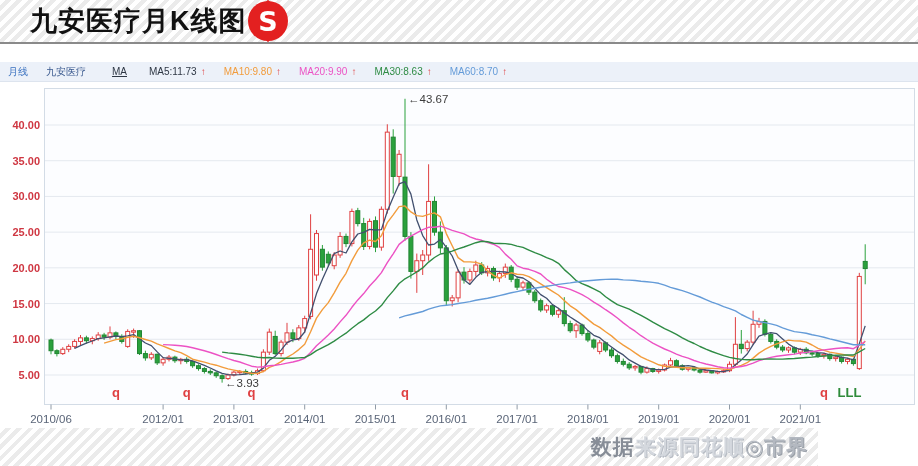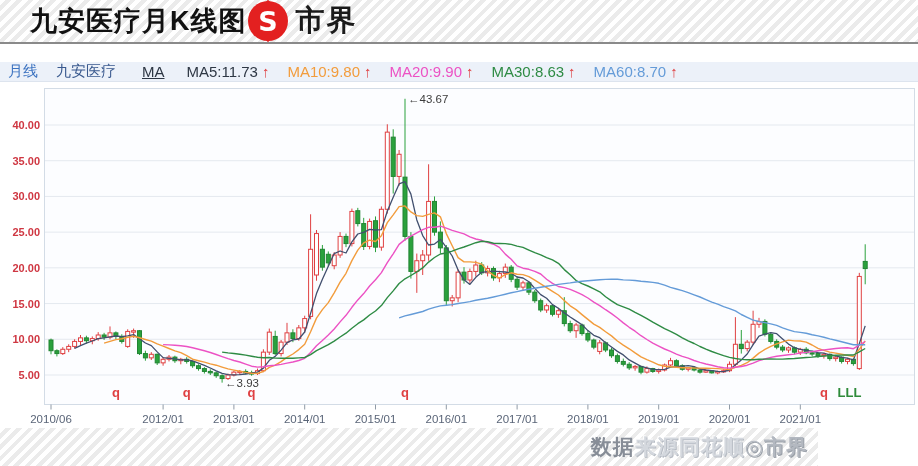--- a/index.html
+++ b/index.html
@@ -5,21 +5,21 @@
   html,body{margin:0;padding:0;background:#ffffff;}
   body{width:918px;height:466px;position:relative;overflow:hidden;
        font-family:"Liberation Sans","DejaVu Sans",sans-serif;}
   .stripes{background:repeating-linear-gradient(135deg,#ffffff 0 4px,#ebebeb 4px 8px);}
   .header{position:absolute;top:0;left:0;width:918px;height:44px;border-bottom:2px solid #8a8a8a;
           display:flex;align-items:center;justify-content:flex-start;box-sizing:border-box;}
   .title{font-size:27px;font-weight:bold;color:#111;margin-left:30px;letter-spacing:1px;}
   .logo{display:flex;align-items:center;margin-right:18px;}
   .logo-text{font-size:29px;font-weight:900;color:#1a1a1a;margin-left:7px;letter-spacing:2px;}
   .toolbar{position:absolute;top:62px;left:0;width:918px;height:20px;background:#ecf1f9;
-           border-bottom:1px solid #dde4ee;display:flex;align-items:center;font-size:15px;box-sizing:border-box;}
+           border-bottom:1px solid #dde4ee;display:flex;align-items:center;font-size:10px;box-sizing:border-box;}
   .toolbar span{margin-left:4px;}
   .tb-item{margin-right:14px;white-space:nowrap;}
   .tb-arrow{color:#df4042;font-weight:bold;margin-left:1px;}
   #chart-wrap{position:absolute;top:85px;left:0;width:918px;height:343px;background:#ffffff;}
   .footer{position:absolute;top:428px;left:0;width:818px;height:38px;
           display:flex;align-items:center;justify-content:flex-end;}
   .wm{font-size:21px;font-weight:bold;margin-right:10px;white-space:nowrap;letter-spacing:1px;}
   .wm-a{color:#878d97;}
   .wm-b{color:#d4d8de;text-shadow:1px 1px 0 #b7bcc4,-1px -1px 0 #ffffff;}
   .wm-c{color:#b3b8c0;text-shadow:1px 1px 0 #9aa0a8;}
@@ -29,21 +29,20 @@
 
 <div class="header stripes">
   <div class="title">九安医疗月K线图</div>
   <div class="logo">
     <svg width="42" height="42" viewBox="0 0 42 42">
       <circle cx="21" cy="21" r="20" fill="#e32020"></circle>
       <text x="21" y="31" text-anchor="middle" font-size="27" font-weight="bold" font-family="DejaVu Sans, sans-serif" fill="#ffffff">S</text>
       <rect x="18" y="1" width="6" height="6" fill="#e32020" transform="rotate(45 21 4)"></rect>
       <rect x="18" y="35" width="6" height="6" fill="#e32020" transform="rotate(45 21 38)"></rect>
     </svg>
-    <span class="logo-text">市界</span>
   </div>
 </div>
 
 <div class="toolbar">
   <span class="tb-item" style="margin-left: 8px; color: rgb(59, 114, 192);">月线</span>
   <span class="tb-item" style="color: rgb(57, 89, 142);">九安医疗</span>
   <span class="tb-item" style="margin-left:12px;color:#2e3744;text-decoration:underline;">MA</span>
   <span id="ma-items"><span class="tb-item" style="color: rgb(46, 55, 68);">MA5:11.73<span class="tb-arrow" style="color: rgb(223, 64, 66);">↑</span></span><span class="tb-item" style="color: rgb(242, 156, 60);">MA10:9.80<span class="tb-arrow" style="color: rgb(223, 64, 66);">↑</span></span><span class="tb-item" style="color: rgb(236, 82, 196);">MA20:9.90<span class="tb-arrow" style="color: rgb(223, 64, 66);">↑</span></span><span class="tb-item" style="color: rgb(46, 139, 68);">MA30:8.63<span class="tb-arrow" style="color: rgb(223, 64, 66);">↑</span></span><span class="tb-item" style="color: rgb(100, 155, 216);">MA60:8.70<span class="tb-arrow" style="color: rgb(223, 64, 66);">↑</span></span></span>
 </div>
 

